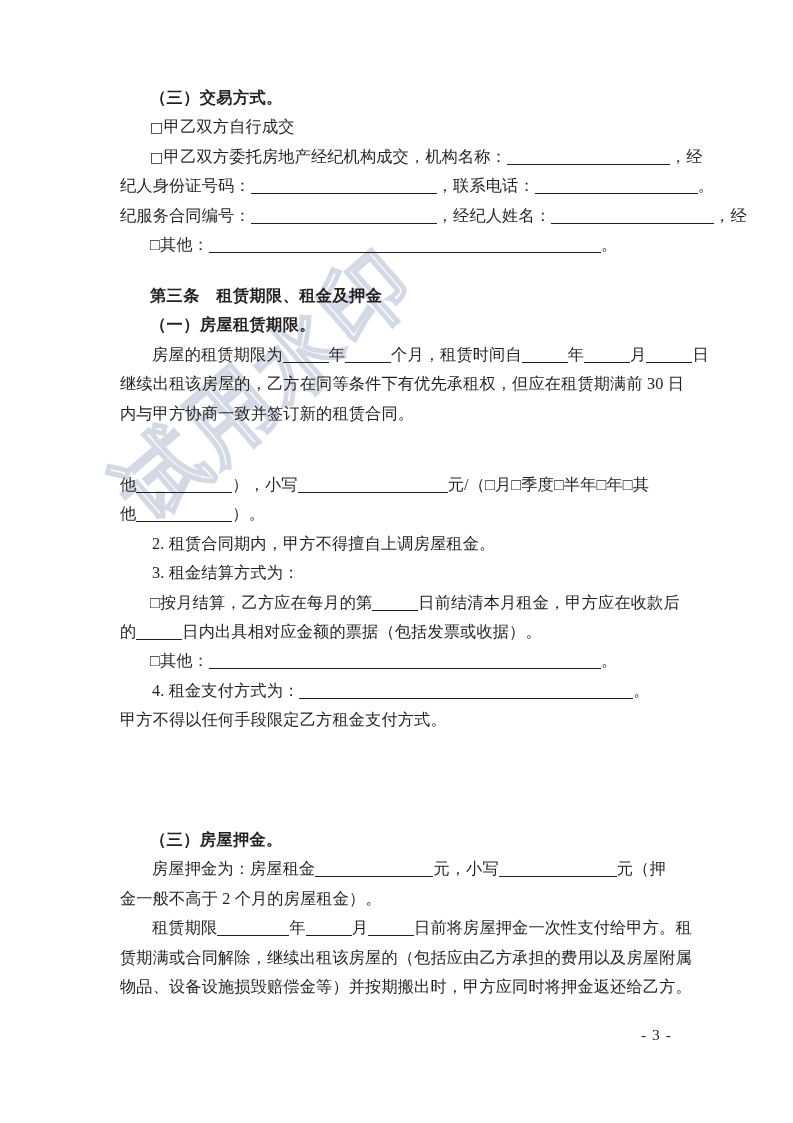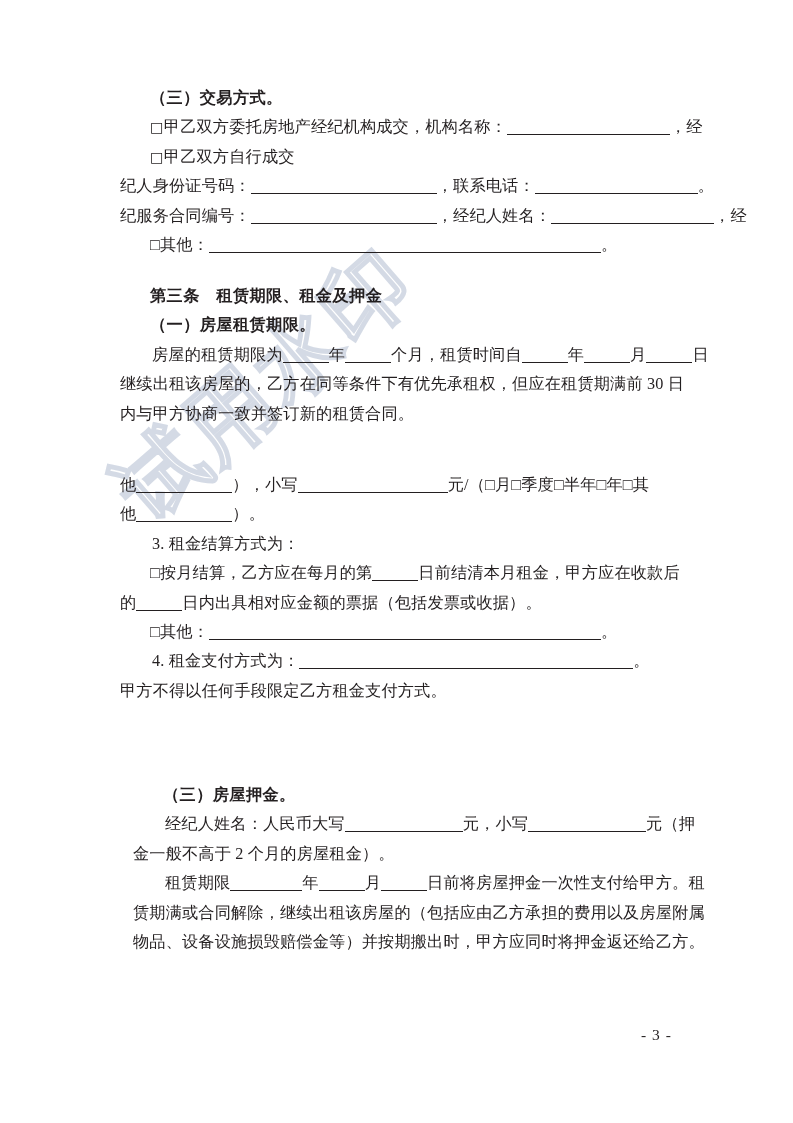--- a/index.html
+++ b/index.html
@@ -132,25 +132,25 @@
     <div class="watermark-text">试用水印</div>
   </div>
 
   <div id="content">
 
     <div class="block" style="top:84px;">
 
       <div class="heading indent-half">（三）交易方式。</div>
 
       <div class="line indent-half">
+        <span class="cb">□</span><span>甲乙双方自行成交</span>
+      </div>
+
+      <div class="line indent-half">
         <span class="cb">□</span><span>甲乙双方委托房地产经纪机构成交，机构名称：</span><span class="fill f-w2"></span><span>，经</span>
-      </div>
-
-      <div class="line indent-half">
-        <span class="cb">□</span><span>甲乙双方自行成交</span>
       </div>
 
       <div class="line">
         <span>纪人身份证号码：</span><span class="fill f-w3"></span><span>，联系电话：</span><span class="fill f-w2"></span><span>。</span>
       </div>
 
       <div class="line">
         <span>纪服务合同编号：</span><span class="fill f-w3"></span><span>，经纪人姓名：</span><span class="fill f-w2"></span><span>，经</span>
       </div>
 
@@ -177,20 +177,21 @@
 
 
       <div class="line">
         <span>他</span><span class="fill f-lg"></span><span>），小写</span><span class="fill f-w1"></span><span>元/（□月□季度□半年□年□其</span>
       </div>
 
       <div class="line">
         <span>他</span><span class="fill f-lg"></span><span>）。</span>
       </div>
 
+      <div class="line indent1">2. 租赁合同期内，甲方不得擅自上调房屋租金。</div>
 
       <div class="line indent1">3. 租金结算方式为：</div>
 
       <div class="line indent-half">
         <span>□按月结算，乙方应在每月的第</span><span class="fill f-sm"></span><span>日前结清本月租金，甲方应在收款后</span>
       </div>
 
       <div class="line">
         <span>的</span><span class="fill f-sm"></span><span>日内出具相对应金额的票据（包括发票或收据）。</span>
       </div>
@@ -199,25 +200,25 @@
         <span>□其他：</span><span class="fill f-rest1"></span><span>。</span>
       </div>
 
       <div class="line indent1">
         <span>4. 租金支付方式为：</span><span class="fill f-rest2"></span><span>。</span>
       </div>
 
       <div class="line">甲方不得以任何手段限定乙方租金支付方式。</div>
     </div>
 
-    <div class="block" style="top:781px;margin-left:13px;">
+    <div class="block" style="top:826px;">
       <div class="heading indent-half">（三）房屋押金。</div>
 
       <div class="line indent1">
-        <span>经纪人姓名：人民币大写</span><span class="fill f-xl"></span><span>元，小写</span><span class="fill f-xl"></span><span>元（押</span>
+        <span>房屋押金为：房屋租金</span><span class="fill f-xl"></span><span>元，小写</span><span class="fill f-xl"></span><span>元（押</span>
       </div>
 
       <div class="line">金一般不高于 2 个月的房屋租金）。</div>
 
       <div class="line indent1">
         <span>租赁期限</span><span class="fill f-md"></span><span>年</span><span class="fill f-sm"></span><span>月</span><span class="fill f-sm"></span><span>日前将房屋押金一次性支付给甲方。租</span>
       </div>
 
       <div class="line">赁期满或合同解除，继续出租该房屋的（包括应由乙方承担的费用以及房屋附属</div>
       <div class="line">物品、设备设施损毁赔偿金等）并按期搬出时，甲方应同时将押金返还给乙方。</div>

